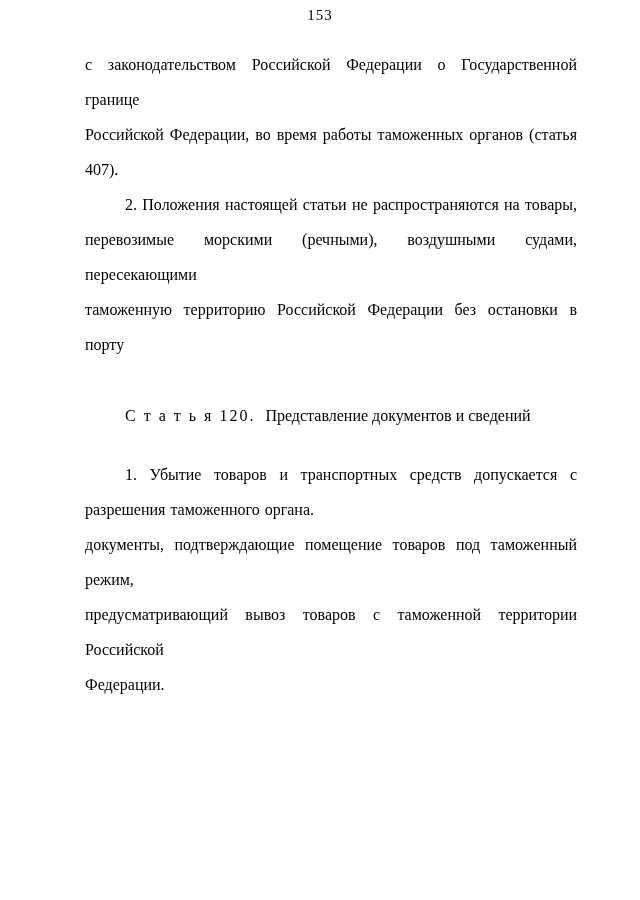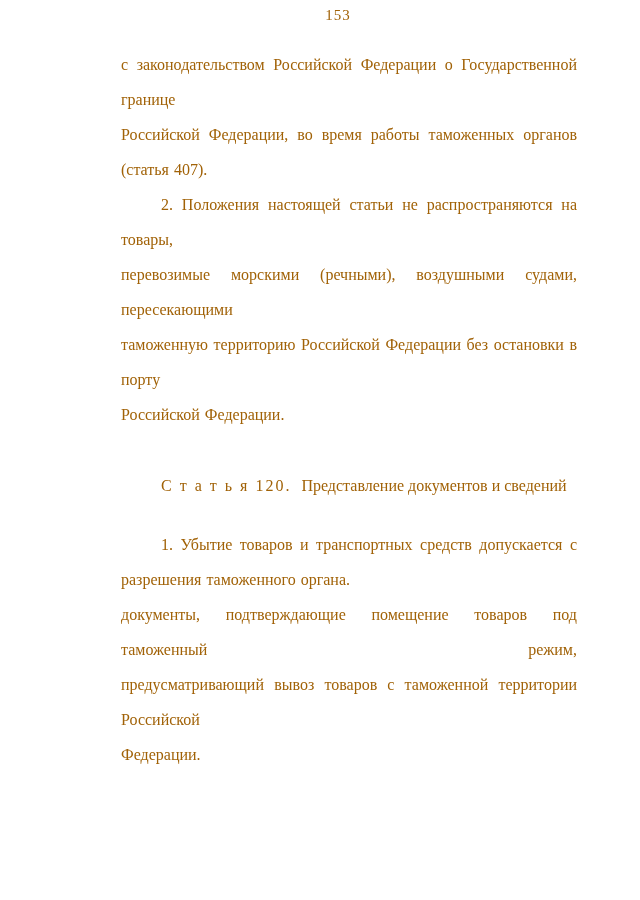--- a/index.html
+++ b/index.html
@@ -1,26 +1,25 @@
 <!DOCTYPE html>
 <html lang="ru"><head>
 <meta charset="utf-8">
 <style>
   html, body { margin: 0; padding: 0; background: #e8e8e8; }
   .page {
     width: 640px;
     height: 900px;
     margin: 0 auto;
     background: #ffffff;
-    color: #a16207;
+    color: #000000;
     font-family: "Liberation Serif", "DejaVu Serif", serif;
     position: relative;
     overflow: hidden;
     box-sizing: border-box;
-    padding-left: 36px;
   }
   .page-number {
     padding-top: 6px;
     text-align: center;
     font-size: 15px;
     line-height: 18px;
     letter-spacing: 1px;
   }
   .text-block {
     margin: 23px 63px 0 85px; 
@@ -62,21 +61,20 @@
   <div class="page-number">153</div>
   <div class="text-block">
       <div>
         <div class="line">с законодательством Российской Федерации о Государственной границе</div>
         <div class="line last">Российской Федерации, во время работы таможенных органов (статья 407).</div>
       </div>
       <div>
         <div class="line first-indent">2. Положения настоящей статьи не распространяются на товары,</div>
         <div class="line">перевозимые морскими (речными), воздушными судами, пересекающими</div>
         <div class="line">таможенную территорию Российской Федерации без остановки в порту</div>
-        <div class="line last">Российской Федерации.</div>
       </div>
       <div class="heading"><span class="heading-label">С т а т ь я 120.</span><span class="heading-title">Представление документов и сведений</span></div>
       <div>
         <div class="line first-indent">1. Убытие товаров и транспортных средств допускается с</div>
         <div class="line last">разрешения таможенного органа.</div>
       </div>
       <div>
         <div class="line">документы, подтверждающие помещение товаров под таможенный режим,</div>
         <div class="line">предусматривающий вывоз товаров с таможенной территории Российской</div>
         <div class="line last">Федерации.</div>

